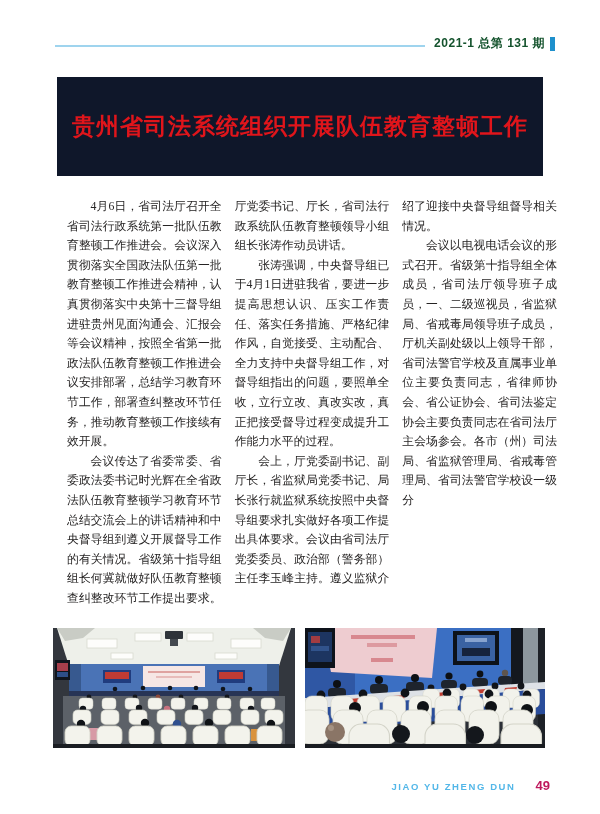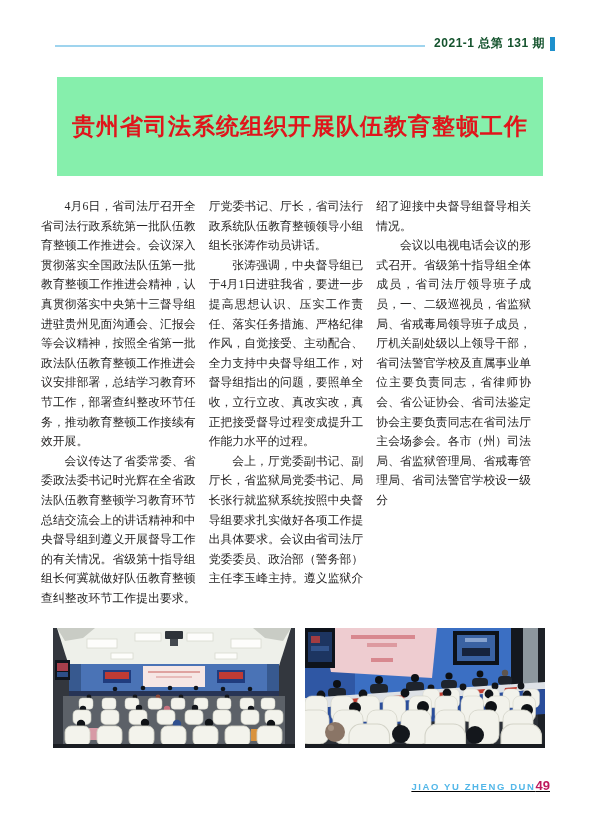--- a/index.html
+++ b/index.html
@@ -9,39 +9,39 @@
   
   .masthead{position:absolute;top:35px;left:55px;right:45px;height:16px;
             display:flex;align-items:flex-end;}
   .masthead .rule{flex:1;height:2px;background:#9fd4ee;margin-bottom:4px;}
   .issue{color:#14532d;font-size:12px;font-weight:bold;margin-left:9px;
          letter-spacing:0.5px;white-space:nowrap;line-height:15px;}
   .accent-bar{width:5px;height:14px;background:#1e90cc;margin-left:5px;}
 
   
   .title-banner{position:absolute;left:57px;top:77px;width:486px;height:99px;
-                background:#86efac;display:flex;align-items:center;justify-content:center;}
+                background:#0f172a;display:flex;align-items:center;justify-content:center;}
   .title-banner h1{margin:0;font-size:23px;font-weight:bold;color:#e0151b;
                    letter-spacing:1px;white-space:nowrap;}
 
   
-  .columns{position:absolute;left:41px;top:197px;width:490px;height:413px;
+  .columns{position:absolute;left:67px;top:197px;width:490px;height:413px;
            column-count:3;column-gap:13px;column-fill:auto;overflow:hidden;
            font-family:"Liberation Serif","DejaVu Serif",serif;
            font-size:11.8px;line-height:19.6px;color:#262424;
            text-align:justify;}
   .columns p{margin:0;text-indent:2em;word-break:break-all;}
 
   
   .photos{position:absolute;left:53px;top:628px;width:492px;display:flex;gap:10px;}
   .photos figure{margin:0;line-height:0;}
   .photo{display:block;}
 
   
-  .pagefoot{position:absolute;top:778px;right:50px;display:flex;align-items:baseline;gap:0;text-decoration:underline;}
+  .pagefoot{position:absolute;top:778px;right:50px;display:flex;align-items:baseline;gap:20px;}
   .journal{color:#53b7e8;font-size:9.5px;font-weight:bold;letter-spacing:1.6px;}
   .pagenum{color:#be185d;font-size:13px;font-weight:bold;}
 </style>
 </head>
 <body>
 
 <div class="page">
 
   <header class="masthead">
     <div class="rule"></div>

